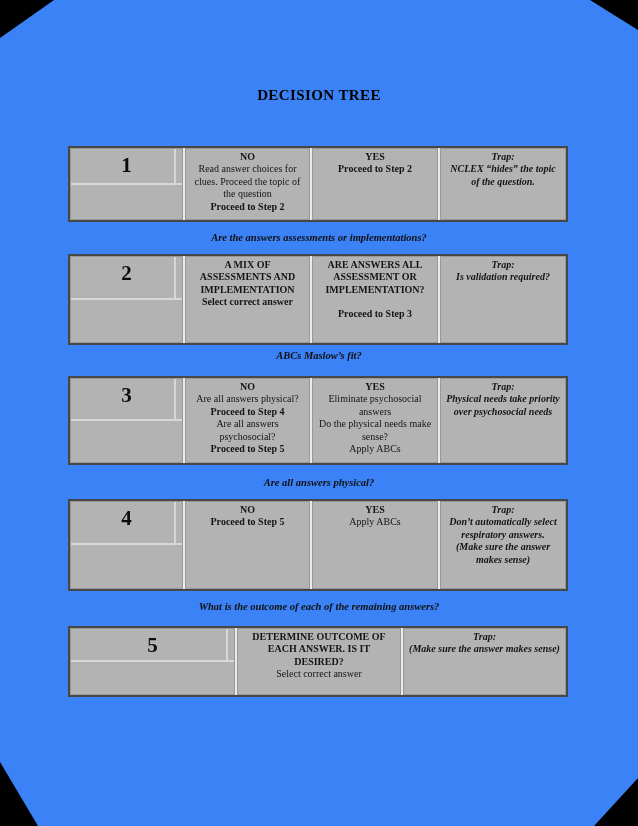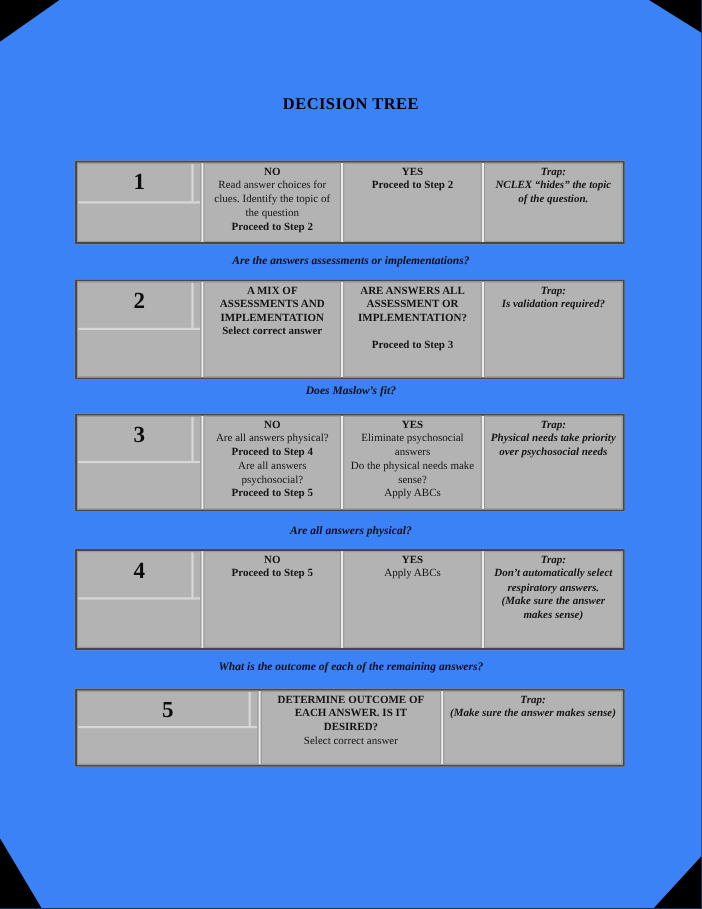--- a/index.html
+++ b/index.html
@@ -75,21 +75,21 @@
   <div class="corner" id="c-tr"></div>
   <div class="corner" id="c-bl"></div>
   <div class="corner" id="c-br"></div>
 
   <div class="title">DECISION TREE</div>
 
   <div class="row r4col" id="row1">
     <div class="cell num">1</div>
     <div class="cell">
       <div class="b">NO</div>
-      <div>Read answer choices for clues. Identify the topic of the question</div>
+      <div>Read answer choices for clues. Proceed the topic of the question</div>
       <div class="b">Proceed to Step 2</div>
     </div>
     <div class="cell">
       <div class="b">YES</div>
       <div class="b">Proceed to Step 2</div>
     </div>
     <div class="cell trap">
       <div>Trap:</div>
       <div>NCLEX “hides” the topic of the question.</div>
     </div>
@@ -105,21 +105,21 @@
     <div class="cell">
       <div class="b">ARE ANSWERS ALL ASSESSMENT OR IMPLEMENTATION?</div>
       <div class="b gap-top">Proceed to Step 3</div>
     </div>
     <div class="cell trap">
       <div>Trap:</div>
       <div>Is validation required?</div>
     </div>
   </div>
 
-  <div class="q" id="q3">Does Maslow’s fit?</div>
+  <div class="q" id="q3">ABCs Maslow’s fit?</div>
   <div class="row r4col" id="row3">
     <div class="cell num">3</div>
     <div class="cell">
       <div class="b">NO</div>
       <div>Are all answers physical?</div>
       <div class="b">Proceed to Step 4</div>
       <div>Are all answers psychosocial?</div>
       <div class="b">Proceed to Step 5</div>
     </div>
     <div class="cell">

